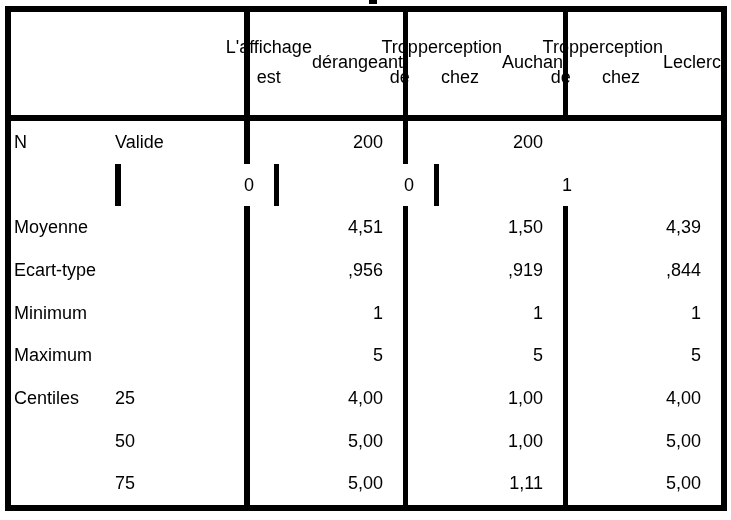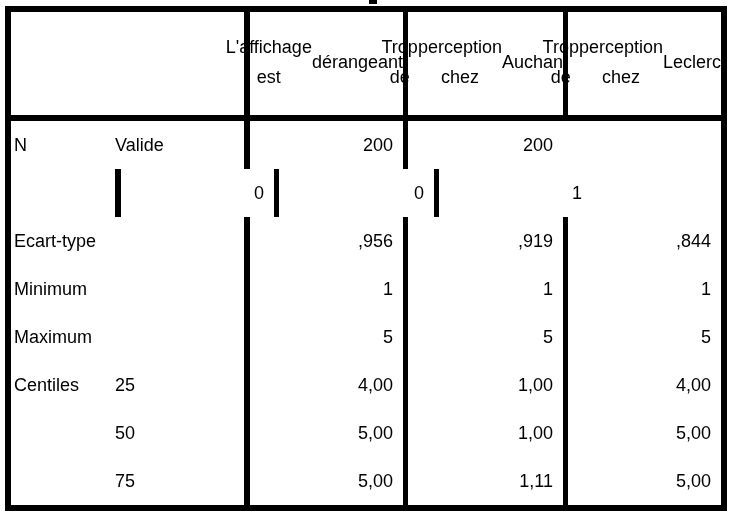--- a/index.html
+++ b/index.html
@@ -85,21 +85,21 @@
     flex: none;
   }
   .sub-cell {
     width: 129px;
     flex: none;
     text-align: right;
   }
   .val-cell {
     justify-content: flex-end;
     text-align: right;
-    padding-right: 10px;
+    padding-right: 20px;
     flex: none;
   }
 </style>
 </head>
 <body>
 
 <div class="canvas">
 
   <div class="crop-artifact"></div>
 
@@ -132,20 +132,27 @@
         <div class="cell val-cell c2">200</div>
       </div>
 
       <div class="b-row">
         <div class="cell stat-cell"></div>
         <div class="cell val-cell c1">0</div>
         <div class="cell val-cell c2">0</div>
         <div class="cell val-cell c3">1</div>
       </div>
 
+      <div class="b-row">
+        <div class="cell stat-cell">Moyenne</div>
+        <div class="cell sub-cell"></div>
+        <div class="cell val-cell c1">4,51</div>
+        <div class="cell val-cell c2">1,50</div>
+        <div class="cell val-cell c3">4,39</div>
+      </div>
 
       <div class="b-row">
         <div class="cell stat-cell">Ecart-type</div>
         <div class="cell sub-cell"></div>
         <div class="cell val-cell c1">,956</div>
         <div class="cell val-cell c2">,919</div>
         <div class="cell val-cell c3">,844</div>
       </div>
 
       <div class="b-row">

